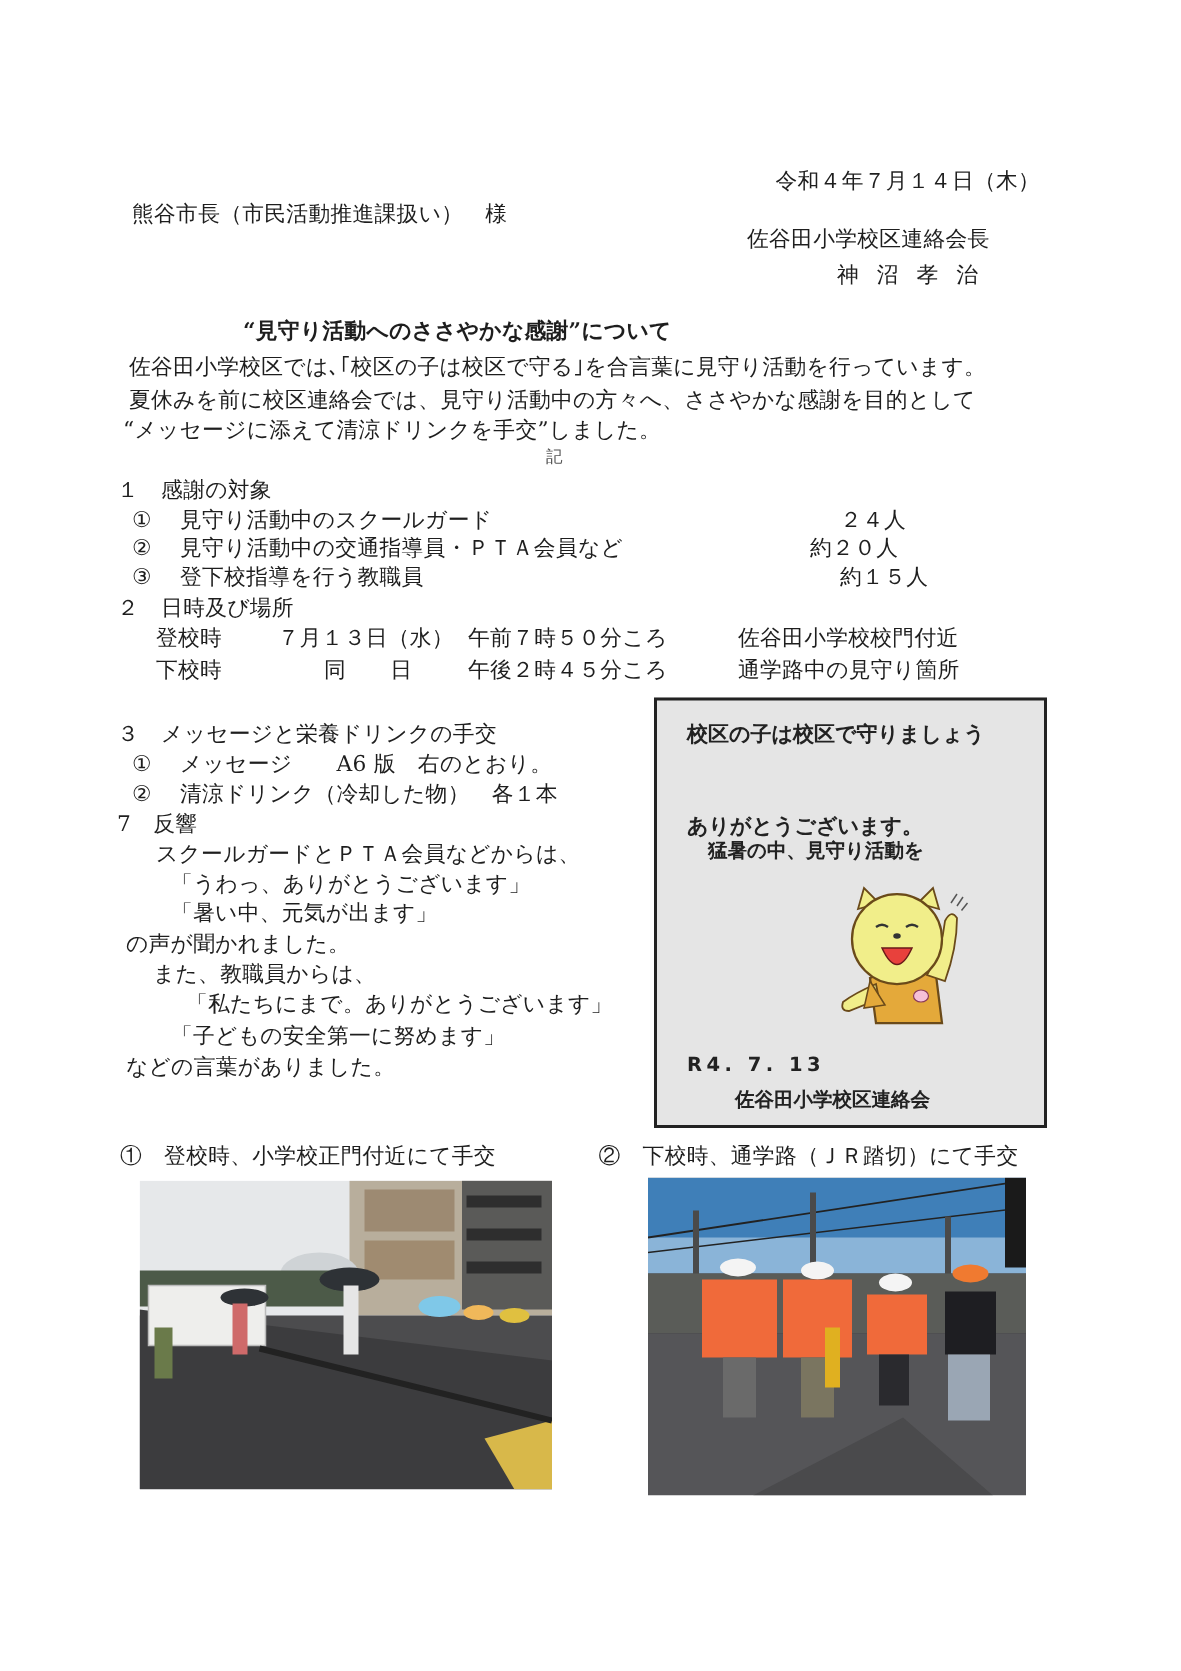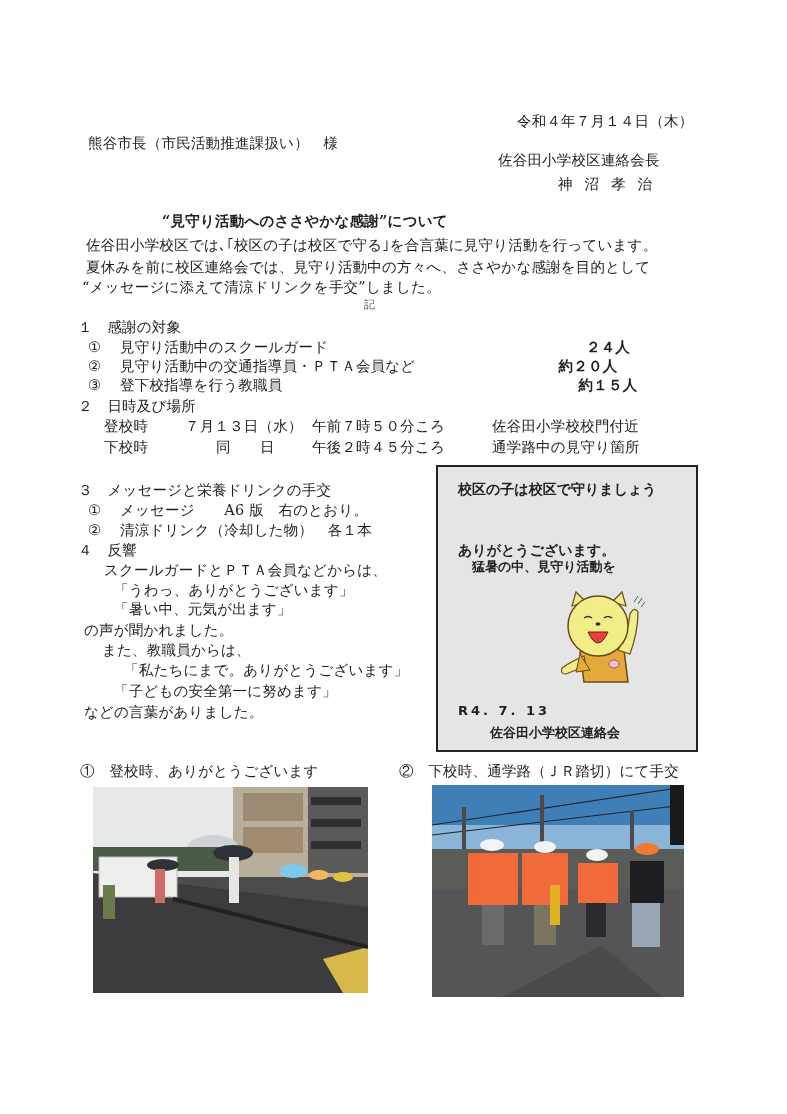--- a/index.html
+++ b/index.html
@@ -11,21 +11,21 @@
   .t { font-size: 14.5px; line-height: 18px; letter-spacing: 0.2px; }
   .date { left: 517px; top: 112px; }
   .addressee { left: 88px; top: 134px; }
   .sender-org { left: 498px; top: 151px; }
   .sender-name { left: 558px; top: 175px; letter-spacing: 12px; }
   .title { left: 162px; top: 212px; font-weight: bold; }
   .para { left: 86px; }
   .ki { left: 364px; top: 297px; font-size: 11px; color: #555; }
   .row { left: 78px; }
   .sub { left: 88px; }
-  .right { text-align: center; font-weight: bold; }
+  .right { text-align: left; }
 
   .msg-card {
     position: absolute; left: 436px; top: 465px; width: 258px; height: 283px;
     border: 2px solid #222; background: #e5e5e5;
     font-family: "DejaVu Sans", "Liberation Sans", sans-serif; font-weight: bold; color: #222;
   }
   .msg-card .c-title { position: absolute; left: 20px; top: 14px; font-size: 14px; }
   .msg-card .c-body1 { position: absolute; left: 34px; top: 51px; font-size: 13px; margin-top: 40px; }
   .msg-card .c-body2 { position: absolute; left: 20px; top: 75px; font-size: 14px; }
   .msg-card .c-date { position: absolute; left: 20px; top: 236px; font-size: 13px; letter-spacing: 3px; }
@@ -78,21 +78,21 @@
   <div class="abs t" style="top:438px;left:312px">午後２時４５分ころ</div>
   <div class="abs t" style="top:438px;left:492px">通学路中の見守り箇所</div>
 </div>
 
 <div class="abs t row" style="top:481px">３　メッセージと栄養ドリンクの手交</div>
 <div class="abs t sub" style="top:501px">①</div>
 <div class="abs t" style="top:501px;left:120px">メッセージ　　A6 版　右のとおり。</div>
 <div class="abs t sub" style="top:521px">②</div>
 <div class="abs t" style="top:521px;left:120px">清涼ドリンク（冷却した物）　各１本</div>
 
-<div class="abs t row" style="top:541px">４　反響</div>
+<div class="abs t row" style="top:541px">7　反響</div>
 <div class="abs t" style="top:561px;left:104px">スクールガードとＰＴＡ会員などからは、</div>
 <div class="abs t" style="top:581px;left:114px">「うわっ、ありがとうございます」</div>
 <div class="abs t" style="top:600px;left:114px">「暑い中、元気が出ます」</div>
 <div class="abs t" style="top:621px;left:84px">の声が聞かれました。</div>
 <div class="abs t" style="top:641px;left:102px">また、教職員からは、</div>
 <div class="abs t" style="top:661px;left:124px">「私たちにまで。ありがとうございます」</div>
 <div class="abs t" style="top:682px;left:114px">「子どもの安全第一に努めます」</div>
 <div class="abs t" style="top:703px;left:84px">などの言葉がありました。</div>
 
 <div class="msg-card">
@@ -119,21 +119,21 @@
 
       <ellipse cx="64" cy="80" rx="5" ry="4" fill="#f6c0d8" stroke="#8a3a5a" stroke-width="0.8"></ellipse>
 
       <path d="M84 18 L88 12 M88 20 L92 14 M91 23 L95 18" stroke="#555" stroke-width="1"></path>
     </svg>
   </div>
   <div class="c-date">R4. 7. 13</div>
   <div class="c-org">佐谷田小学校区連絡会</div>
 </div>
 
-<div class="abs t cap" style="left:80px">①　登校時、ありがとうございます</div>
+<div class="abs t cap" style="left:80px">①　登校時、小学校正門付近にて手交</div>
 <div class="abs t cap" style="left:399px">②　下校時、通学路（ＪＲ踏切）にて手交</div>
 
 <div class="photo photo1">
   <svg width="275" height="206" viewBox="0 0 275 206">
     <rect width="275" height="206" fill="#e6e8ea"></rect>
 
     <rect x="140" y="0" width="135" height="90" fill="#b8ae9c"></rect>
     <rect x="150" y="6" width="60" height="28" fill="#9d8a72"></rect>
     <rect x="150" y="40" width="60" height="26" fill="#a08b70"></rect>
     <rect x="215" y="0" width="60" height="86" fill="#5a5a58"></rect>

